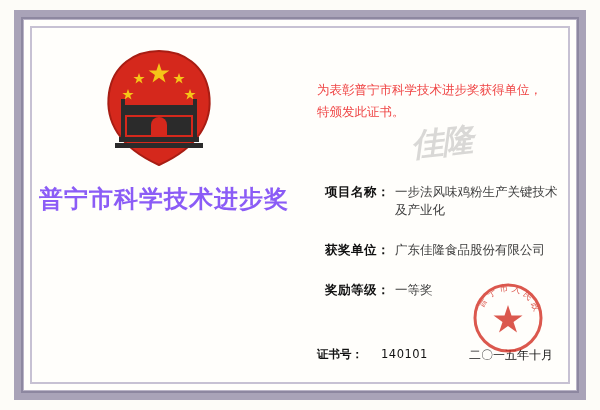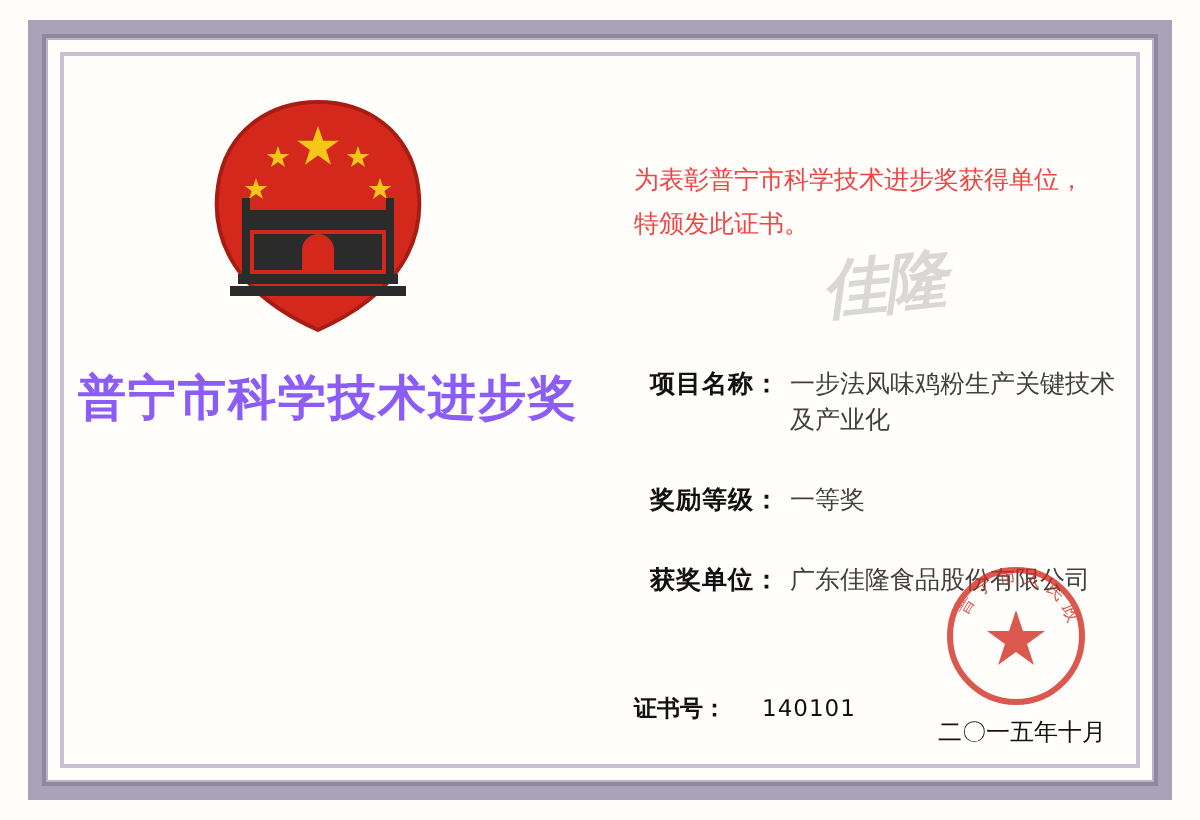--- a/index.html
+++ b/index.html
@@ -179,21 +179,20 @@
   }
   .cert-no .label { font-weight: bold; margin-top: 24px; }
   .cert-no .value { margin-left: 18px; letter-spacing: 0.5px; }
   .date {
     position: absolute;
     right: 14px;
     top: 2px;
     font-size: 12px;
     color: #111;
     white-space: nowrap;
-    margin-top: 11px;
   }
 
   
   .seal {
     position: absolute;
     right: 22px;
     bottom: 26px;
     width: 74px;
     height: 74px;
     opacity: 0.78;
@@ -269,27 +268,27 @@
       </div>
 
       <div class="fields">
 
         <div class="field-row">
           <div class="field-label">项目名称：</div>
           <div class="field-value two-line">一步法风味鸡粉生产关键技术及产业化</div>
         </div>
 
         <div class="field-row">
+          <div class="field-label">获奖单位：</div>
+          <div class="field-value">广东佳隆食品股份有限公司</div>
+        </div>
+
+        <div class="field-row">
           <div class="field-label">奖励等级：</div>
           <div class="field-value">一等奖</div>
-        </div>
-
-        <div class="field-row">
-          <div class="field-label">获奖单位：</div>
-          <div class="field-value">广东佳隆食品股份有限公司</div>
         </div>
 
       </div>
     </div>
 
     <div class="footer">
       <div class="cert-no">
         <span class="label">证书号：</span><span class="value">140101</span>
       </div>
       <div class="date">二〇一五年十月</div>

